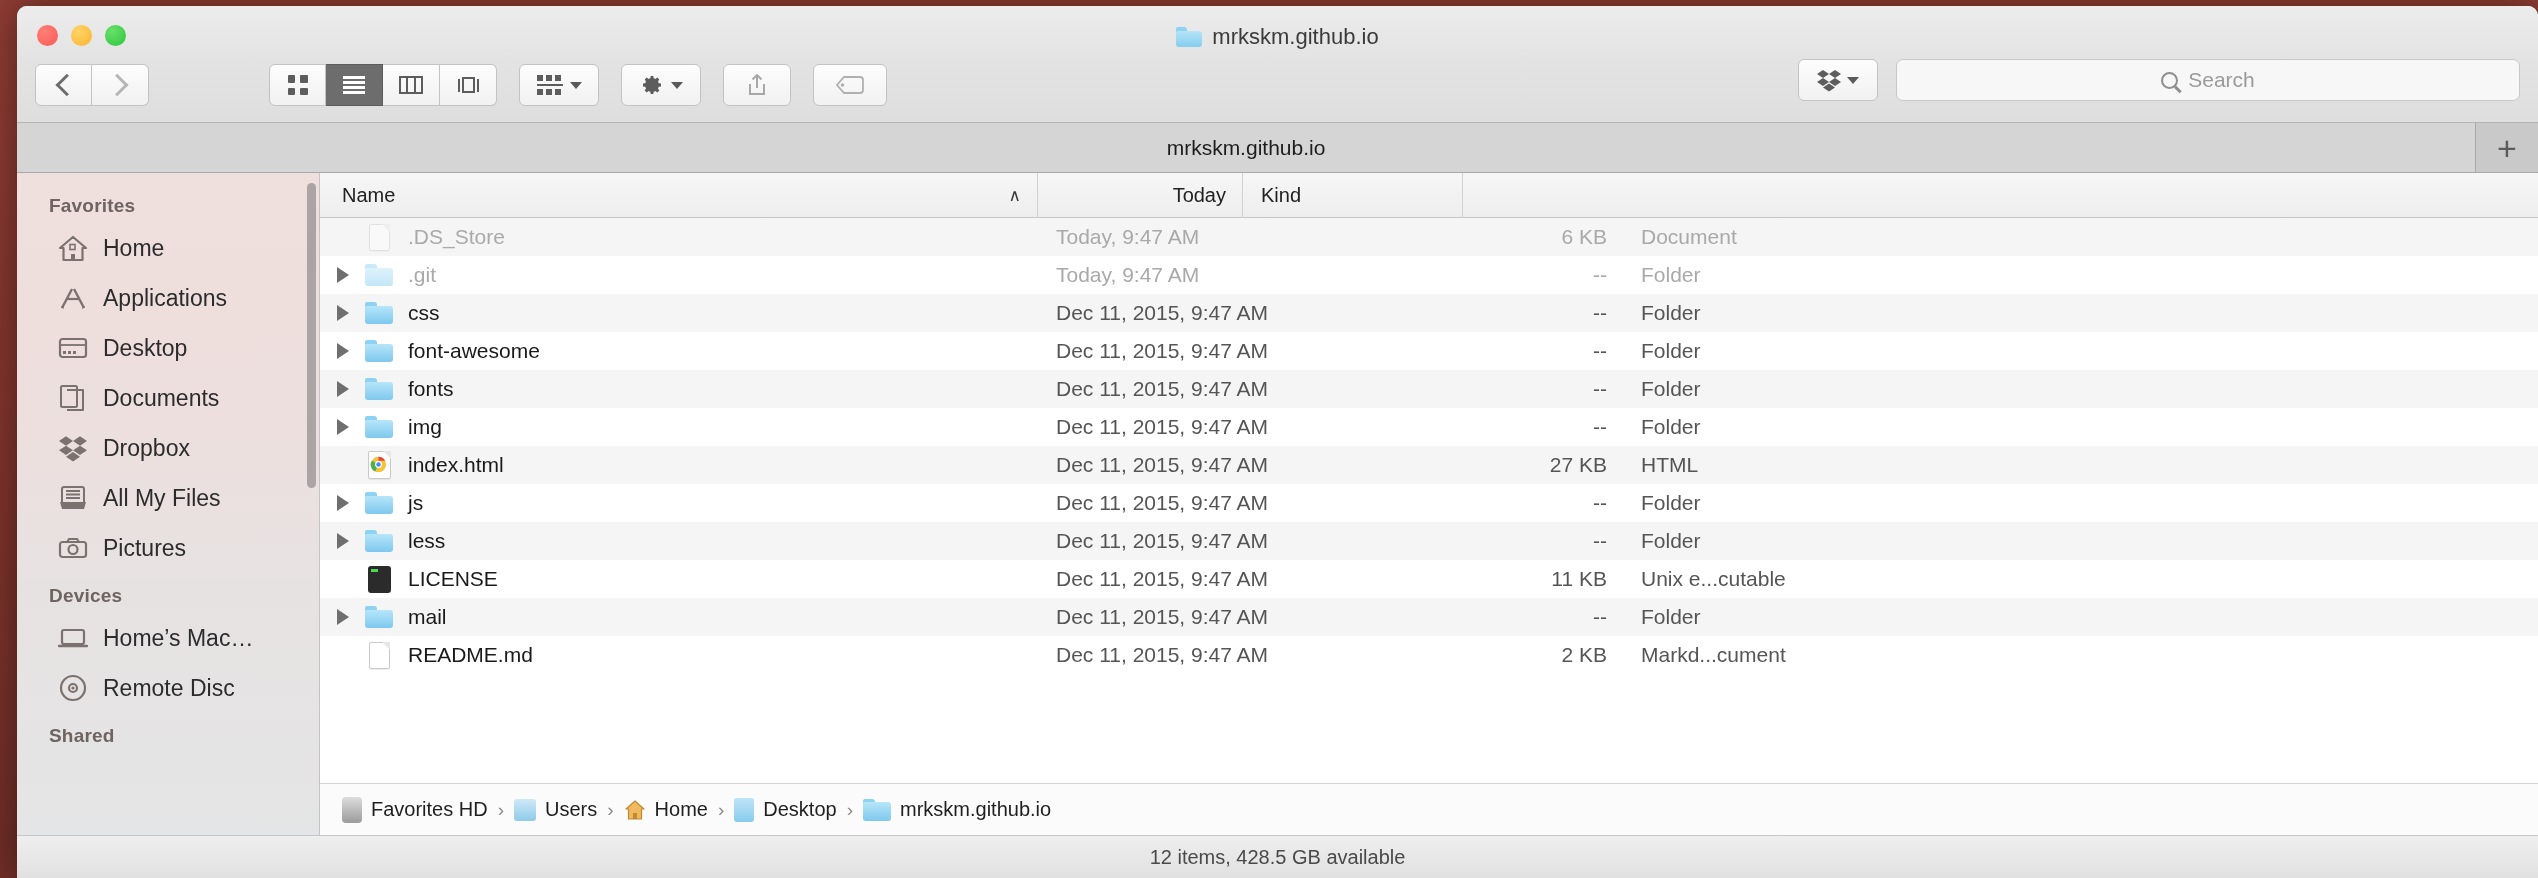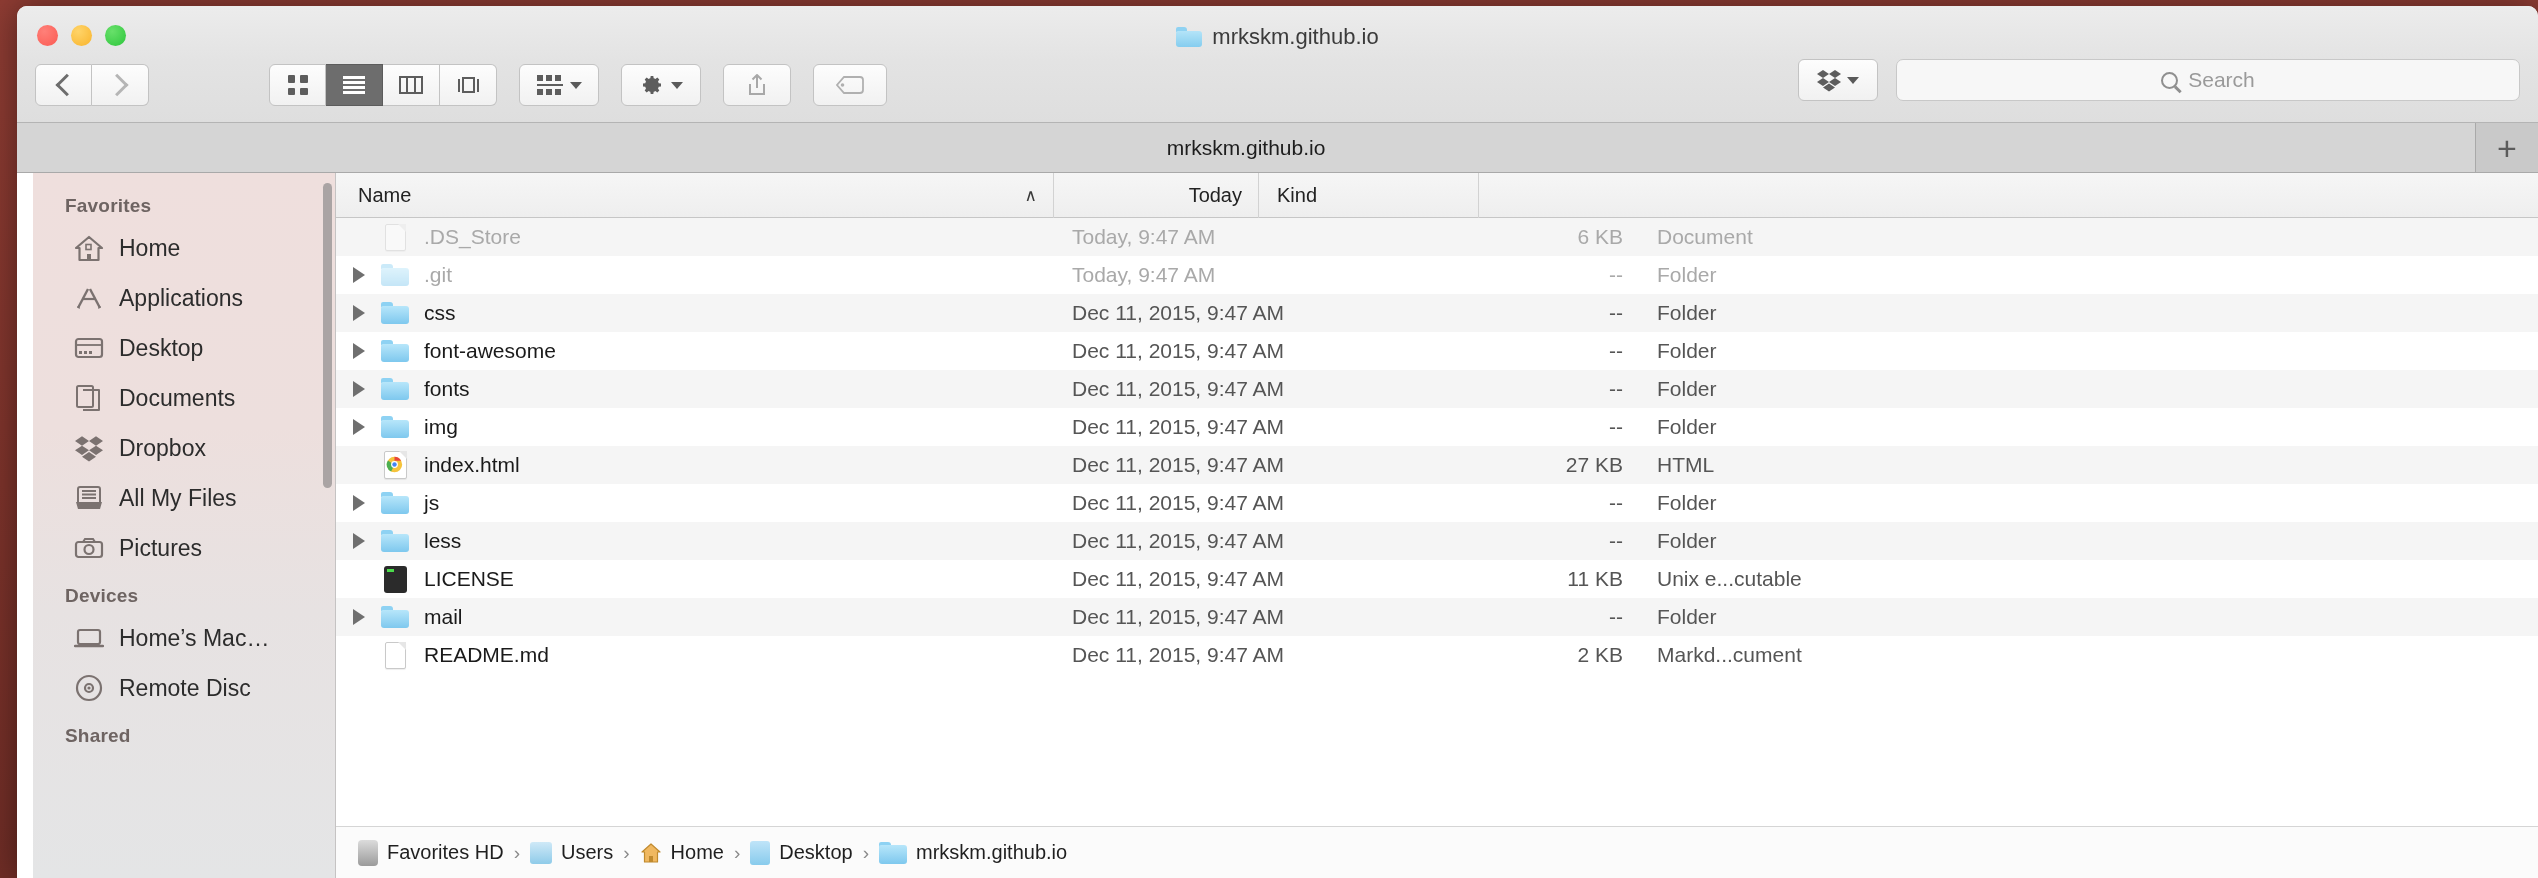--- a/index.html
+++ b/index.html
@@ -142,21 +142,20 @@
   #body { flex: 1; display: flex; min-height: 0; }
 
   
   #sidebar {
     width: 303px; flex: 0 0 303px;
     background: linear-gradient(180deg,#efdfdd 0%, #eddfdd 36%, #e7e2e2 62%, #e4e5e6 100%);
     border-right: 1px solid #c5c3c3;
     padding-top: 10px;
     position: relative;
     overflow: hidden;
-    margin-left: 16px;
   }
   .sb-head {
     font-size: 19px; font-weight: bold; color: #6e6462;
     padding: 12px 0 6px 32px; letter-spacing: .2px;
   }
   .sb-item {
     display: flex; align-items: center; gap: 14px;
     height: 50px; padding-left: 40px;
     font-size: 23px; color: #2c2c2c;
   }
@@ -695,14 +694,17 @@
         <span class="sep">›</span>
         <div class="crumb">
           <span class="folder-ic"></span>
           <span>mrkskm.github.io</span>
         </div>
       </div>
 
     </div>
   </div>
 
+  <div id="statusbar">
+    <span>12 items, 428.5 GB available</span>
+  </div>
 
 </div>
 
 </body></html>

